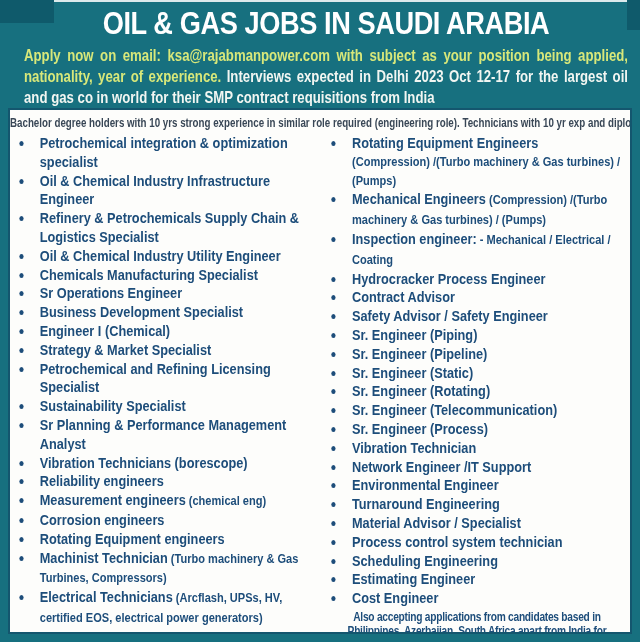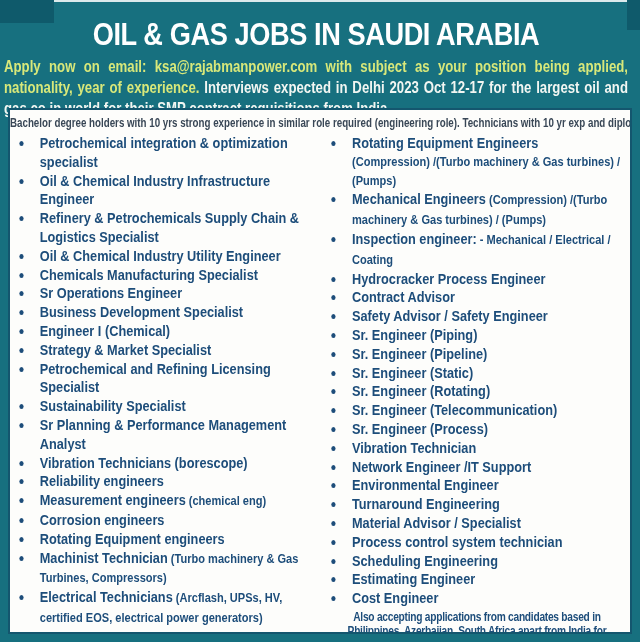--- a/index.html
+++ b/index.html
@@ -16,21 +16,21 @@
   
   .cx85 { width: 117.65%; transform: scaleX(0.85); transform-origin: 0 0; }
   .cx80 { width: 125%;    transform: scaleX(0.80); transform-origin: 0 0; }
   .cx75 { width: 133.33%; transform: scaleX(0.75); transform-origin: 0 0; }
 
   
   .artifact-topleft  { position: absolute; top: 0; left: 0; width: 54px; height: 23px; background: var(--c-background-edge, #0F5A6B); }
   .artifact-topline  { position: absolute; top: 0; left: 54px; right: 13px; height: 2px; background: rgba(255,255,255,0.85); }
   .artifact-topright { position: absolute; top: 0; right: 0; width: 13px; height: 30px; background: var(--c-background-edge, #0F5A6B); }
 
-  .header { position: relative; height: 116px; overflow: hidden; padding: 5px 12px 0 4px; margin-top: 11px; }
+  .header { position: relative; height: 116px; overflow: hidden; padding: 5px 12px 0 24px; }
   .title {
     font-size: 32px;
     line-height: 36px;
     font-weight: bold;
     letter-spacing: -0.5px;
     color: var(--c-title-text, #FFFFFF);
     text-align: center;
     white-space: nowrap;
   }
   .intro {

